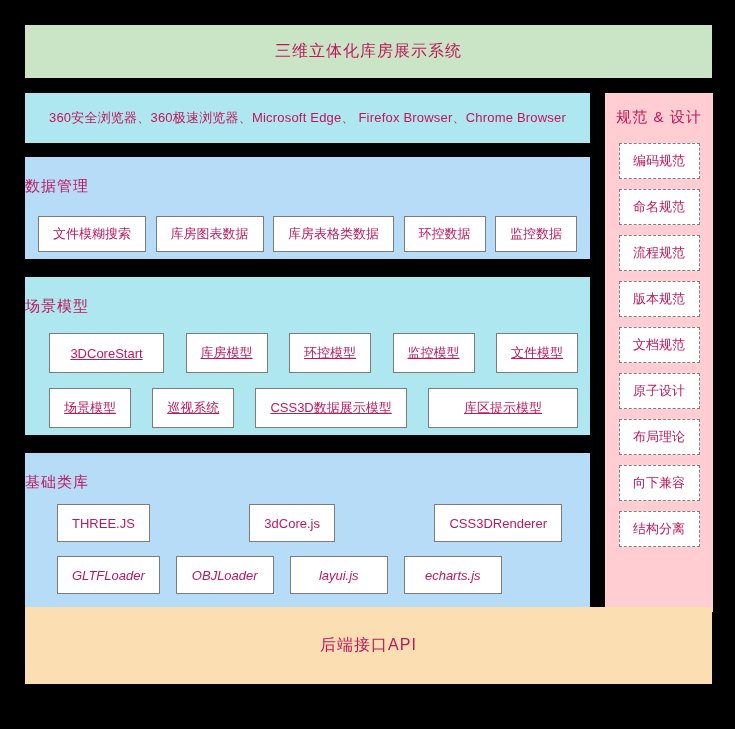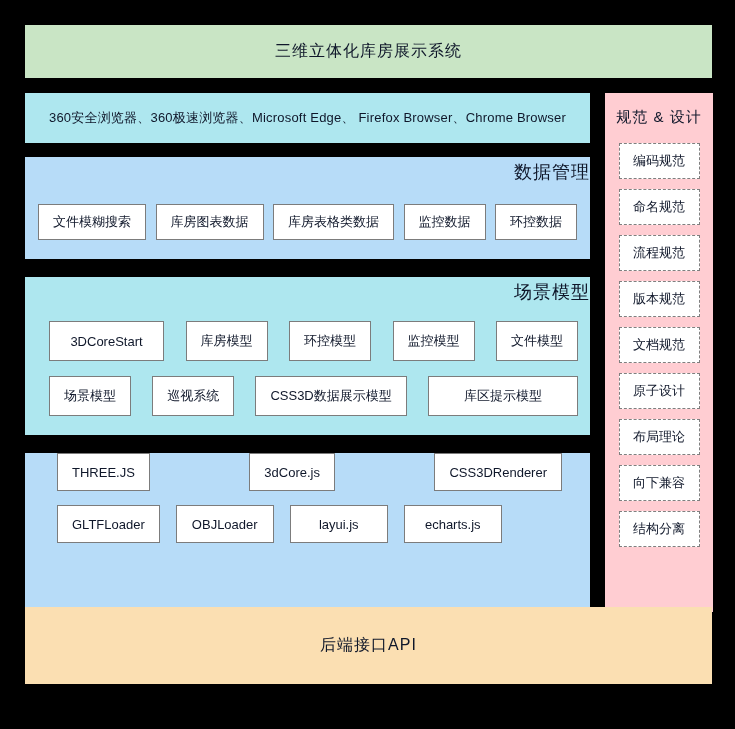--- a/index.html
+++ b/index.html
@@ -1,64 +1,64 @@
 <!DOCTYPE html>
 <html><head>
 <meta charset="utf-8">
 <style>
   html,body { margin:0; padding:0; background:#000; }
   .canvas {
     position:relative; width:735px; height:729px; background:#000000;
-    font-family:"Liberation Sans","DejaVu Sans",sans-serif; color:#0f172a;
+    font-family:"Liberation Sans","DejaVu Sans",sans-serif; color:#be185d;
     overflow:hidden;
   }
   .banner {
     position:absolute; left:25px; width:687px;
     display:flex; align-items:center; justify-content:center;
     font-size:16px; letter-spacing:1px;
   }
   .banner.green  { top:25px;  height:53px; background:#c9e5c5; }
   .banner.orange { top:607px; height:77px; background:#fbdfb2; }
 
   .main-col { position:absolute; left:25px; top:93px; width:565px; }
 
   .browser-bar {
     height:50px; background:#aee7ef; margin-bottom:14px;
     display:flex; align-items:center; justify-content:center;
     font-size:13px; letter-spacing:0.2px;
   }
 
   .section { width:565px; box-sizing:border-box; }
-  .section-title { text-align:right; padding-top:3px; font-size:18px; letter-spacing:1px; }
+  .section-title { text-align:left; padding-top:20px; font-size:15px; letter-spacing:1px; }
   .row { display:flex; justify-content:space-between; align-items:center; box-sizing:border-box; }
   .box {
     display:flex; align-items:center; justify-content:center;
     background:#ffffff; border:1px solid #7c7c7c; box-sizing:border-box;
     padding:0 14px; font-size:13px; white-space:nowrap; min-width:60px;
   }
 
   .sec-data  { height:102px; background:#b7dcf8; margin-bottom:18px; }
   .sec-data .row { margin-top:20px; padding:0 13px; }
   .sec-data .box { height:36px; }
 
   .sec-scene { height:158px; background:#aee7ef; margin-bottom:18px; }
   .sec-scene .row { padding:0 12px 0 24px; }
   .sec-scene .row.r1 { margin-top:17px; }
   .sec-scene .row.r2 { margin-top:15px; }
-  .sec-scene .box { height:40px; }
+  .sec-scene .box { height:40px;text-decoration:underline; }
   .sec-scene .row.r1 .box:first-child { min-width:115px; }
   .sec-scene .row.r2 .box:nth-child(3) { min-width:150px; }
   .sec-scene .row.r2 .box:nth-child(4) { min-width:150px; }
 
   .sec-base  { height:157px; background:#b7dcf8; }
   .sec-base .row.r1 { margin-top:12px; padding:0 28px 0 32px; }
   .sec-base .row.r2 { margin-top:14px; padding-left:32px; justify-content:flex-start; gap:16px; }
   .sec-base .box { height:38px; }
   .sec-base .row.r1 .box { min-width:82px; }
-  .sec-base .row.r2 .box { min-width:98px; }
+  .sec-base .row.r2 .box { min-width:98px;font-style:italic; }
 
   .sidebar {
     position:absolute; left:605px; top:93px; width:108px; height:519px;
     background:#ffcdd2; box-sizing:border-box; padding-top:14px;
     display:flex; flex-direction:column; align-items:center;
   }
   .sidebar-title { font-size:15px; letter-spacing:1px; margin-bottom:16px; line-height:20px; }
   .sidebar-items { display:flex; flex-direction:column; gap:10px; align-items:center; }
   .spec-box {
     width:81px; height:36px; box-sizing:border-box;
@@ -76,41 +76,42 @@
 
   <div class="main-col">
     <div class="browser-bar">360安全浏览器、360极速浏览器、Microsoft Edge、 Firefox Browser、Chrome Browser</div>
     <div id="sections">
         <section class="section sec-data">
           <div class="section-title">数据管理</div>
           <div class="row r1">
             <div class="box">文件模糊搜索</div>
             <div class="box">库房图表数据</div>
             <div class="box">库房表格类数据</div>
+            <div class="box">环控数据</div>
             <div class="box">监控数据</div>
-            <div class="box">环控数据</div>
           </div>
         </section>
         <section class="section sec-scene">
           <div class="section-title">场景模型</div>
           <div class="row r1">
             <div class="box">3DCoreStart</div>
             <div class="box">库房模型</div>
             <div class="box">环控模型</div>
             <div class="box">监控模型</div>
             <div class="box">文件模型</div>
           </div>
           <div class="row r2">
             <div class="box">场景模型</div>
             <div class="box">巡视系统</div>
             <div class="box">CSS3D数据展示模型</div>
             <div class="box">库区提示模型</div>
           </div>
         </section>
         <section class="section sec-base">
+          <div class="section-title">基础类库</div>
           <div class="row r1">
             <div class="box">THREE.JS</div>
             <div class="box">3dCore.js</div>
             <div class="box">CSS3DRenderer</div>
           </div>
           <div class="row r2">
             <div class="box">GLTFLoader</div>
             <div class="box">OBJLoader</div>
             <div class="box">layui.js</div>
             <div class="box">echarts.js</div>

